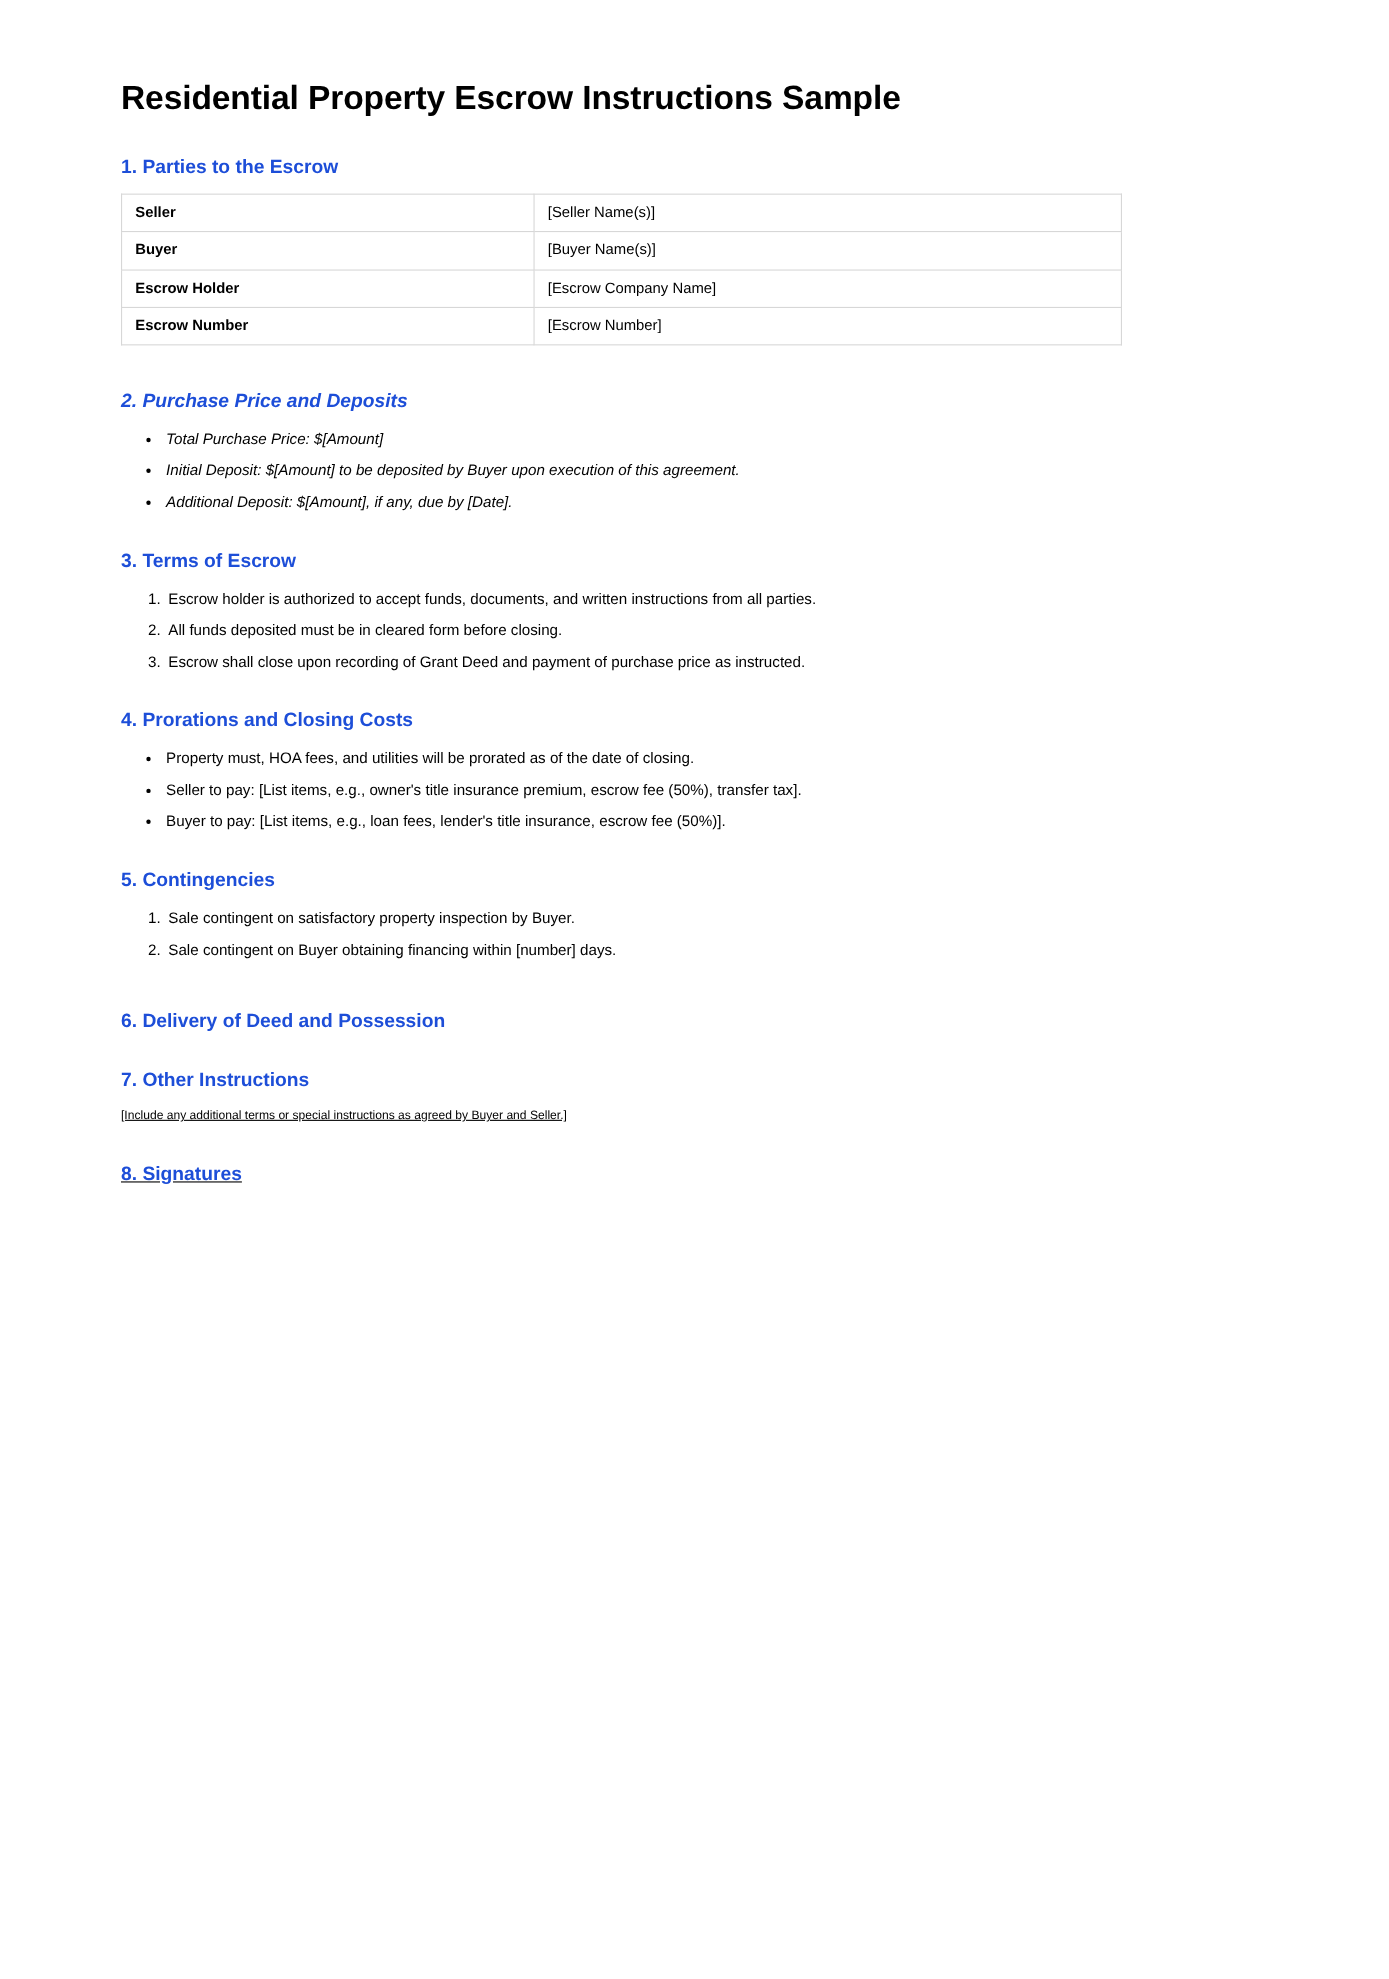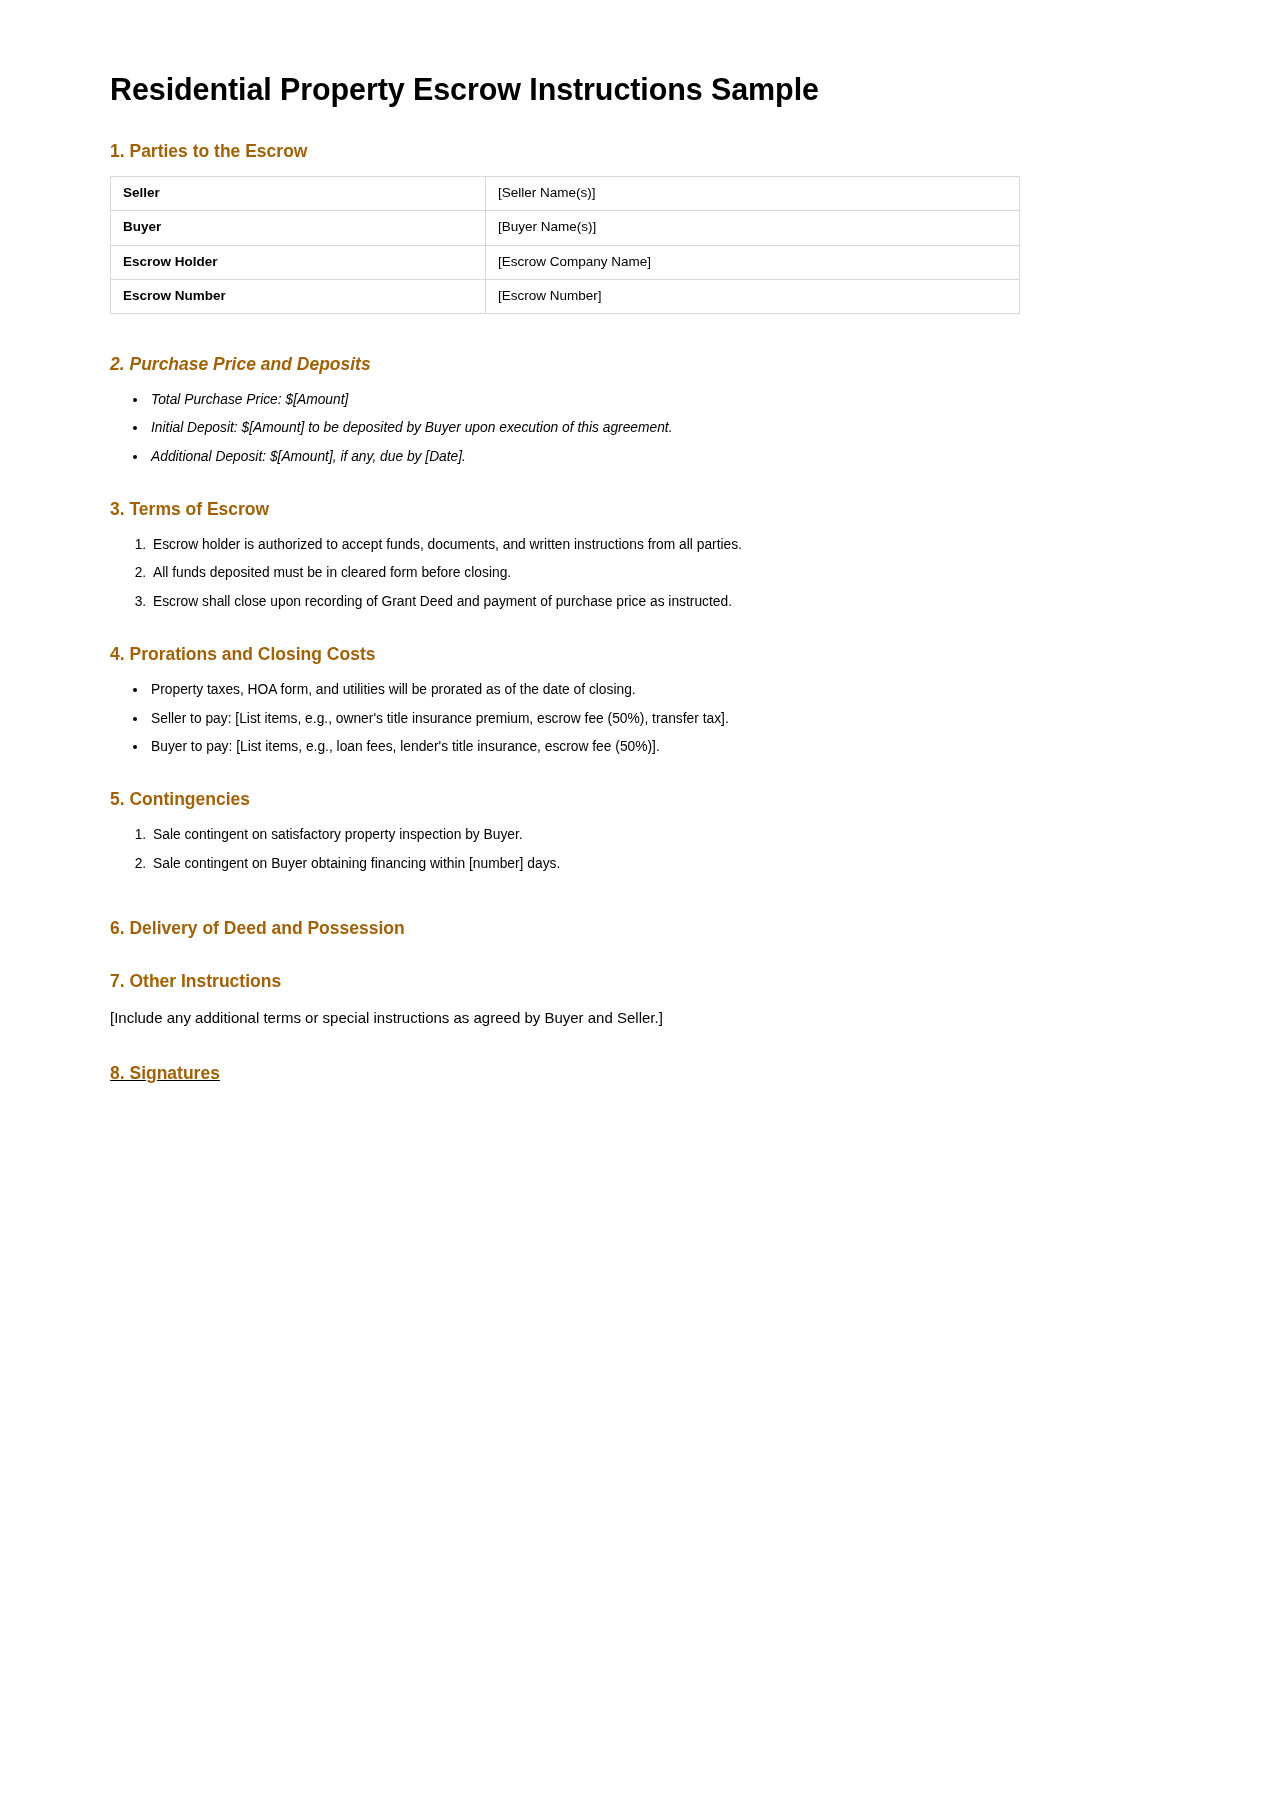--- a/index.html
+++ b/index.html
@@ -36,21 +36,21 @@
 
   
   .section {
     margin: 0 0 0 0;
   }
   .section-heading {
     font-size: 17.5px;
     font-weight: bold;
     line-height: 1.2;
     margin: 0 0 14px 0;
-    color: #a16207;
+    color: #1d4ed8;
   }
   .section + .section {
     margin-top: 30px;
   }
 
   
   .parties-table {
     border-collapse: collapse;
     width: 910px;
     margin: 0 0 2px 0;
@@ -88,22 +88,23 @@
     margin: 0 0 7px 0;
     padding-left: 3px;
   }
   ul.doc-list > li:last-child, ol.doc-list > li:last-child {
     margin-bottom: 0;
   }
 
   
   p.doc-para {
     margin: 0;
-    font-size: 15px;
+    font-size: 11px;
     line-height: 1.55;
+    text-decoration: underline;
   }
   .sig-block { min-height: 60px; text-decoration: underline; }
 </style>
 </head>
 <body>
 
 <div class="page">
 
   <h1 class="doc-title">Residential Property Escrow Instructions Sample</h1>
 
@@ -145,21 +146,21 @@
     <ol class="doc-list">
       <li>Escrow holder is authorized to accept funds, documents, and written instructions from all parties.</li>
       <li>All funds deposited must be in cleared form before closing.</li>
       <li>Escrow shall close upon recording of Grant Deed and payment of purchase price as instructed.</li>
     </ol>
   </div>
 
   <div class="section" style="margin-top:32px;">
     <h2 class="section-heading">4. Prorations and Closing Costs</h2>
     <ul class="doc-list">
-      <li>Property taxes, HOA form, and utilities will be prorated as of the date of closing.</li>
+      <li>Property must, HOA fees, and utilities will be prorated as of the date of closing.</li>
       <li>Seller to pay: [List items, e.g., owner's title insurance premium, escrow fee (50%), transfer tax].</li>
       <li>Buyer to pay: [List items, e.g., loan fees, lender's title insurance, escrow fee (50%)].</li>
     </ul>
   </div>
 
   <div class="section" style="margin-top:32px;">
     <h2 class="section-heading">5. Contingencies</h2>
     <ol class="doc-list">
       <li>Sale contingent on satisfactory property inspection by Buyer.</li>
       <li>Sale contingent on Buyer obtaining financing within [number] days.</li>

